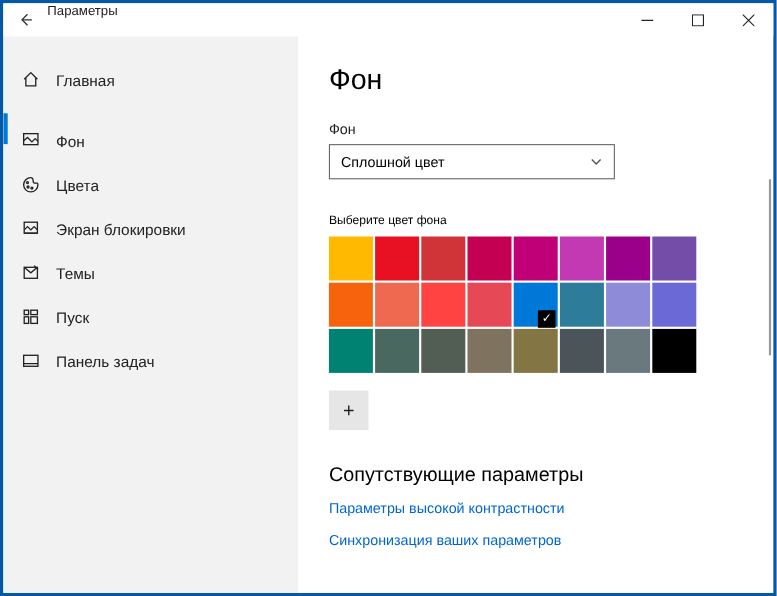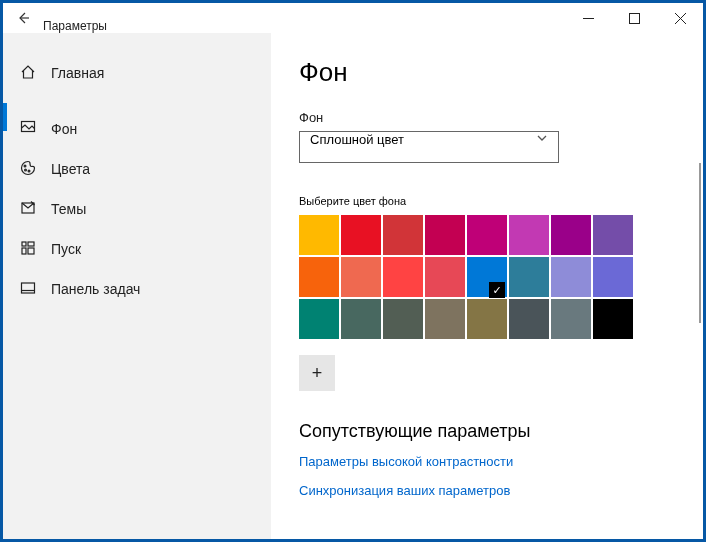--- a/index.html
+++ b/index.html
@@ -18,21 +18,21 @@
     flex-direction: column;
     position: relative;
   }
   
   .titlebar {
     height: 30px;
     display: flex;
     align-items: center;
     background: #fff;
   }
-  .titlebar-left { display: flex; align-items: flex-end; }
+  .titlebar-left { display: flex; align-items: flex-start; }
   .titlebar .back {
     width: 40px; height: 30px;
     display: flex; align-items: center; justify-content: center;
     color: #333;
   }
   .titlebar .title { font-size: 12px; color: #222; }
   .titlebar-spacer { flex: 1; }
   .titlebar .winbtns { display: flex; }
   .winbtn {
     width: 46px; height: 30px;
@@ -118,20 +118,21 @@
   .field-label {
     font-size: 13px;
     color: #222;
     margin-bottom: 6px;
   }
   .dropdown {
     width: 260px;
     height: 32px;
     border: 1px solid #666;
     display: flex;
+    align-items: center;
     justify-content: space-between;
     padding: 0 10px;
     font-size: 13px;
     margin-bottom: 32px;
     background: #fff;
   }
   .dropdown .chev { color: #555; }
   .section-label {
     font-size: 11px;
     margin-bottom: 8px;
@@ -263,20 +264,30 @@
           <div class="nav-item">
             <span class="nav-icon">
               <svg width="16" height="16" viewBox="0 0 16 16" fill="none" stroke="currentColor" stroke-width="1.2">
                 <path d="M8 1.5 A6.5 6.5 0 1 0 14.5 8 C14.5 6 12.5 6.5 11.5 6.5 C10 6.5 10 4.5 10 3.5 C10 2.3 9 1.5 8 1.5 Z"></path>
                 <circle cx="5" cy="6" r="0.9"></circle>
                 <circle cx="5.5" cy="10" r="0.9"></circle>
                 <circle cx="9" cy="11" r="0.9"></circle>
               </svg>
             </span>
             <span>Цвета</span>
+          </div>
+          <div class="nav-item">
+            <span class="nav-icon">
+              <svg width="16" height="16" viewBox="0 0 16 16" fill="none" stroke="currentColor" stroke-width="1.2">
+                <rect x="2" y="2" width="12" height="10"></rect>
+                <path d="M2 9 L5 6 L8 9 L11 6 L14 9"></path>
+                <path d="M2 12 H14"></path>
+              </svg>
+            </span>
+            <span>Экран блокировки</span>
           </div>
           <div class="nav-item">
             <span class="nav-icon">
               <svg width="16" height="16" viewBox="0 0 16 16" fill="none" stroke="currentColor" stroke-width="1.2">
                 <rect x="2" y="3" width="12" height="10"></rect>
                 <path d="M2 3 L8 8 L14 3"></path>
                 <path d="M11 1.5 L14.5 5"></path>
               </svg>
             </span>
             <span>Темы</span>

